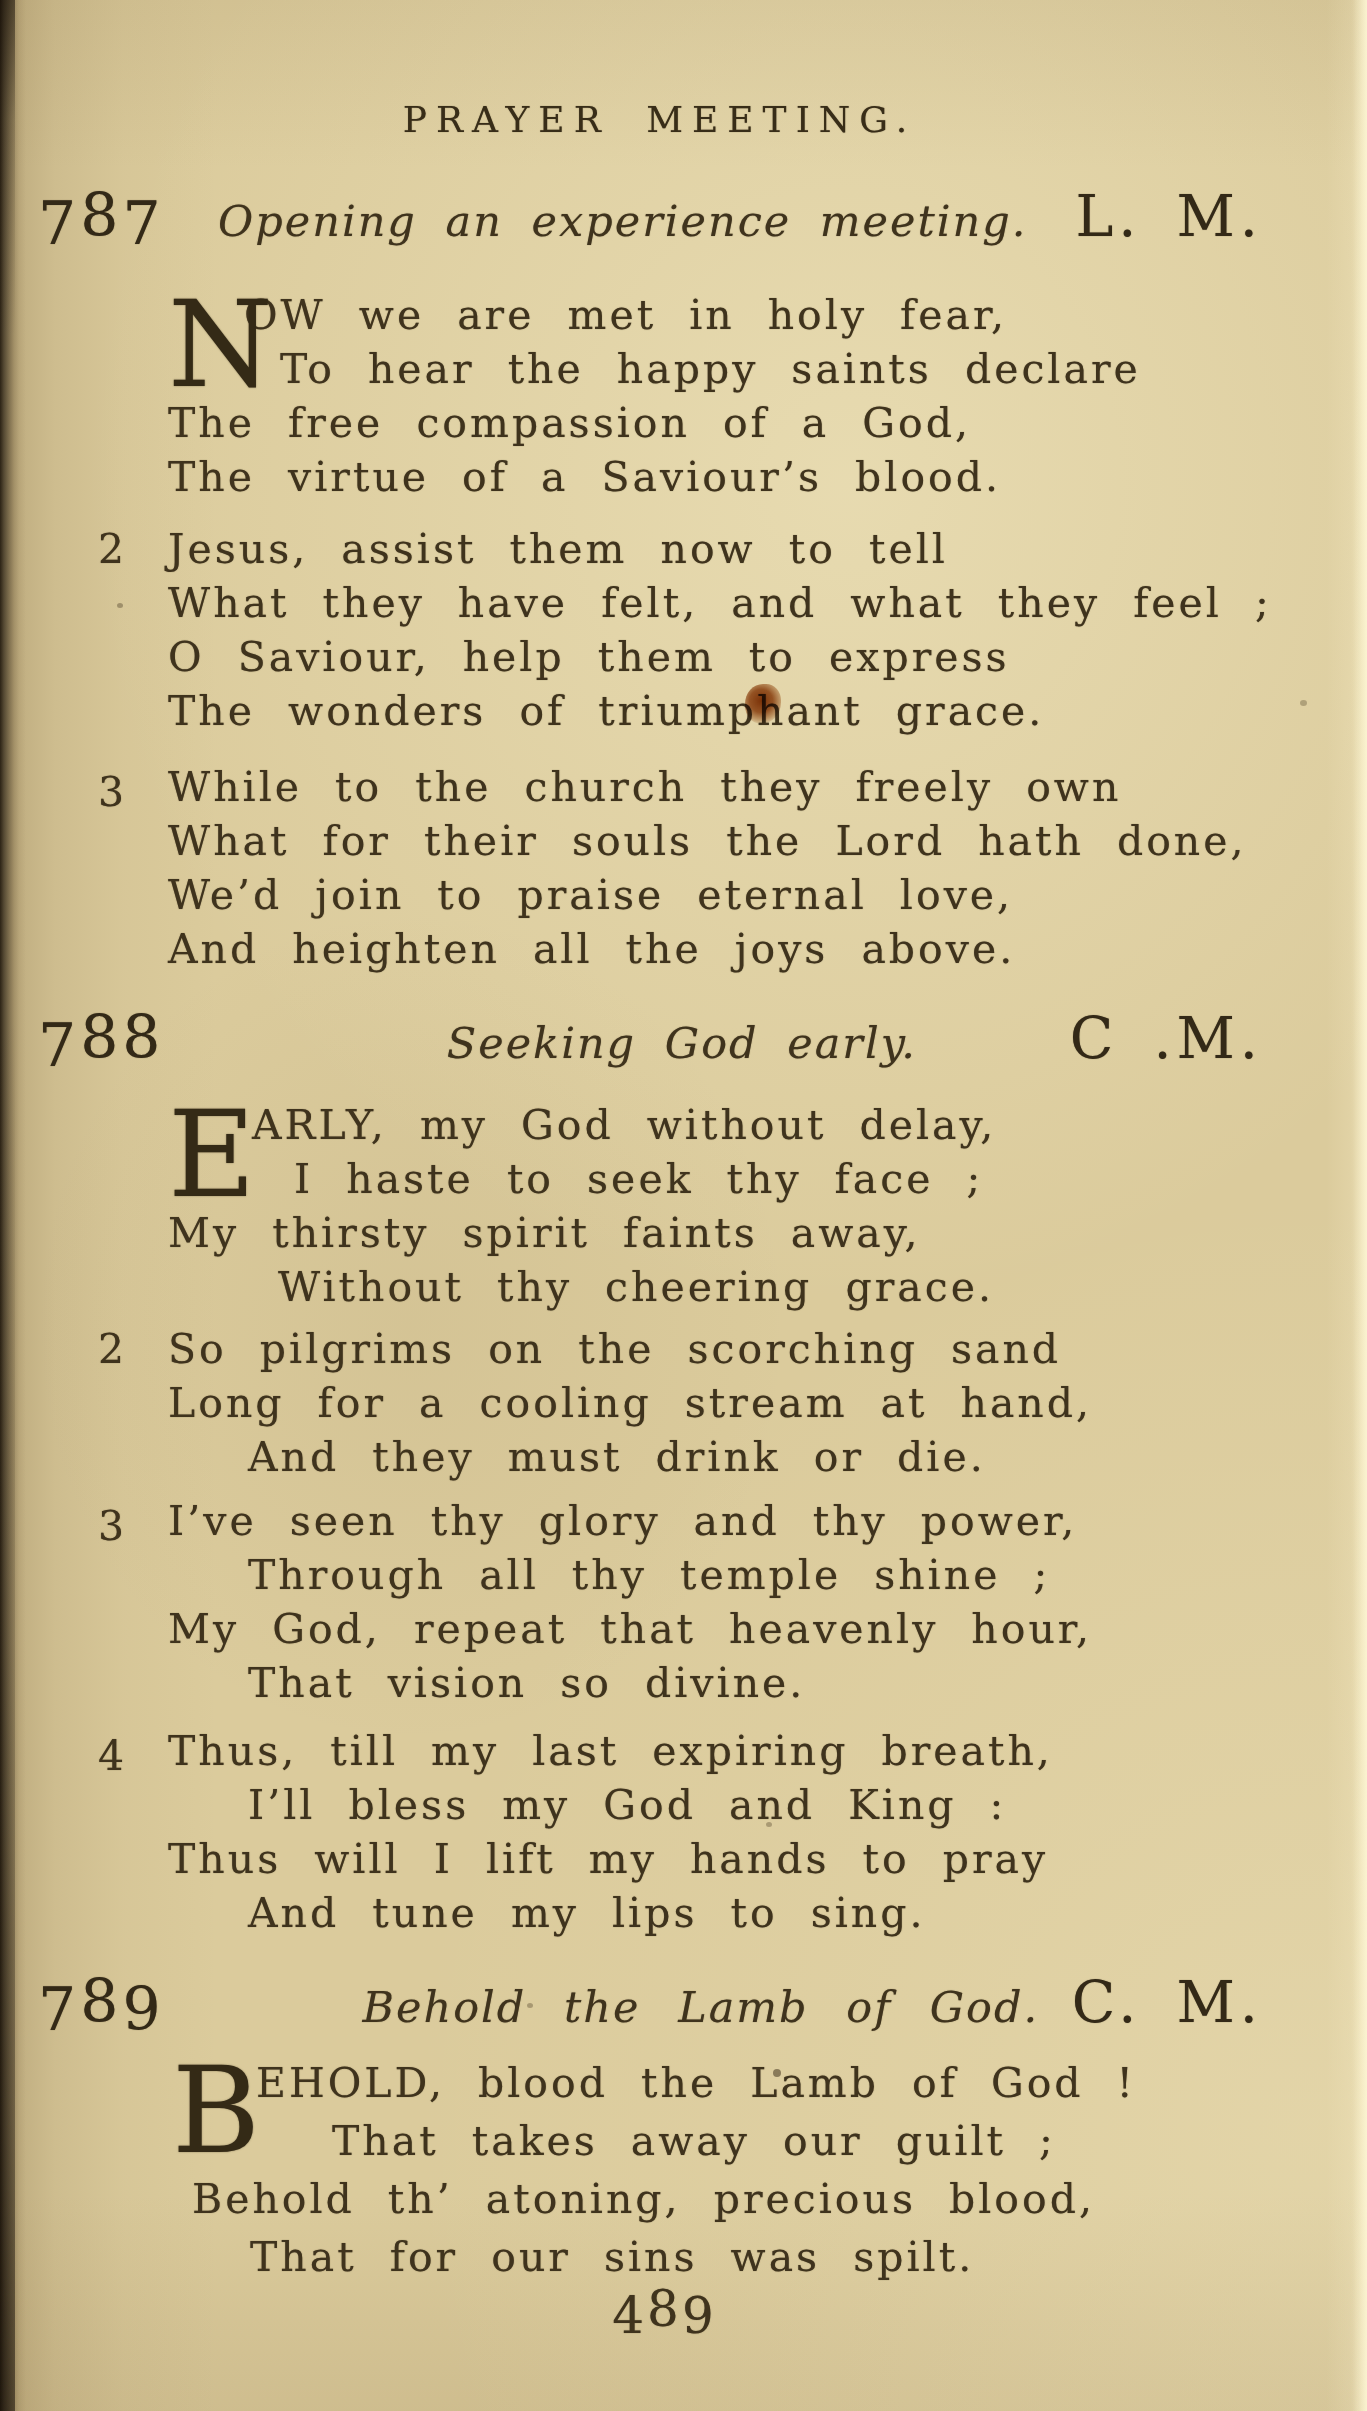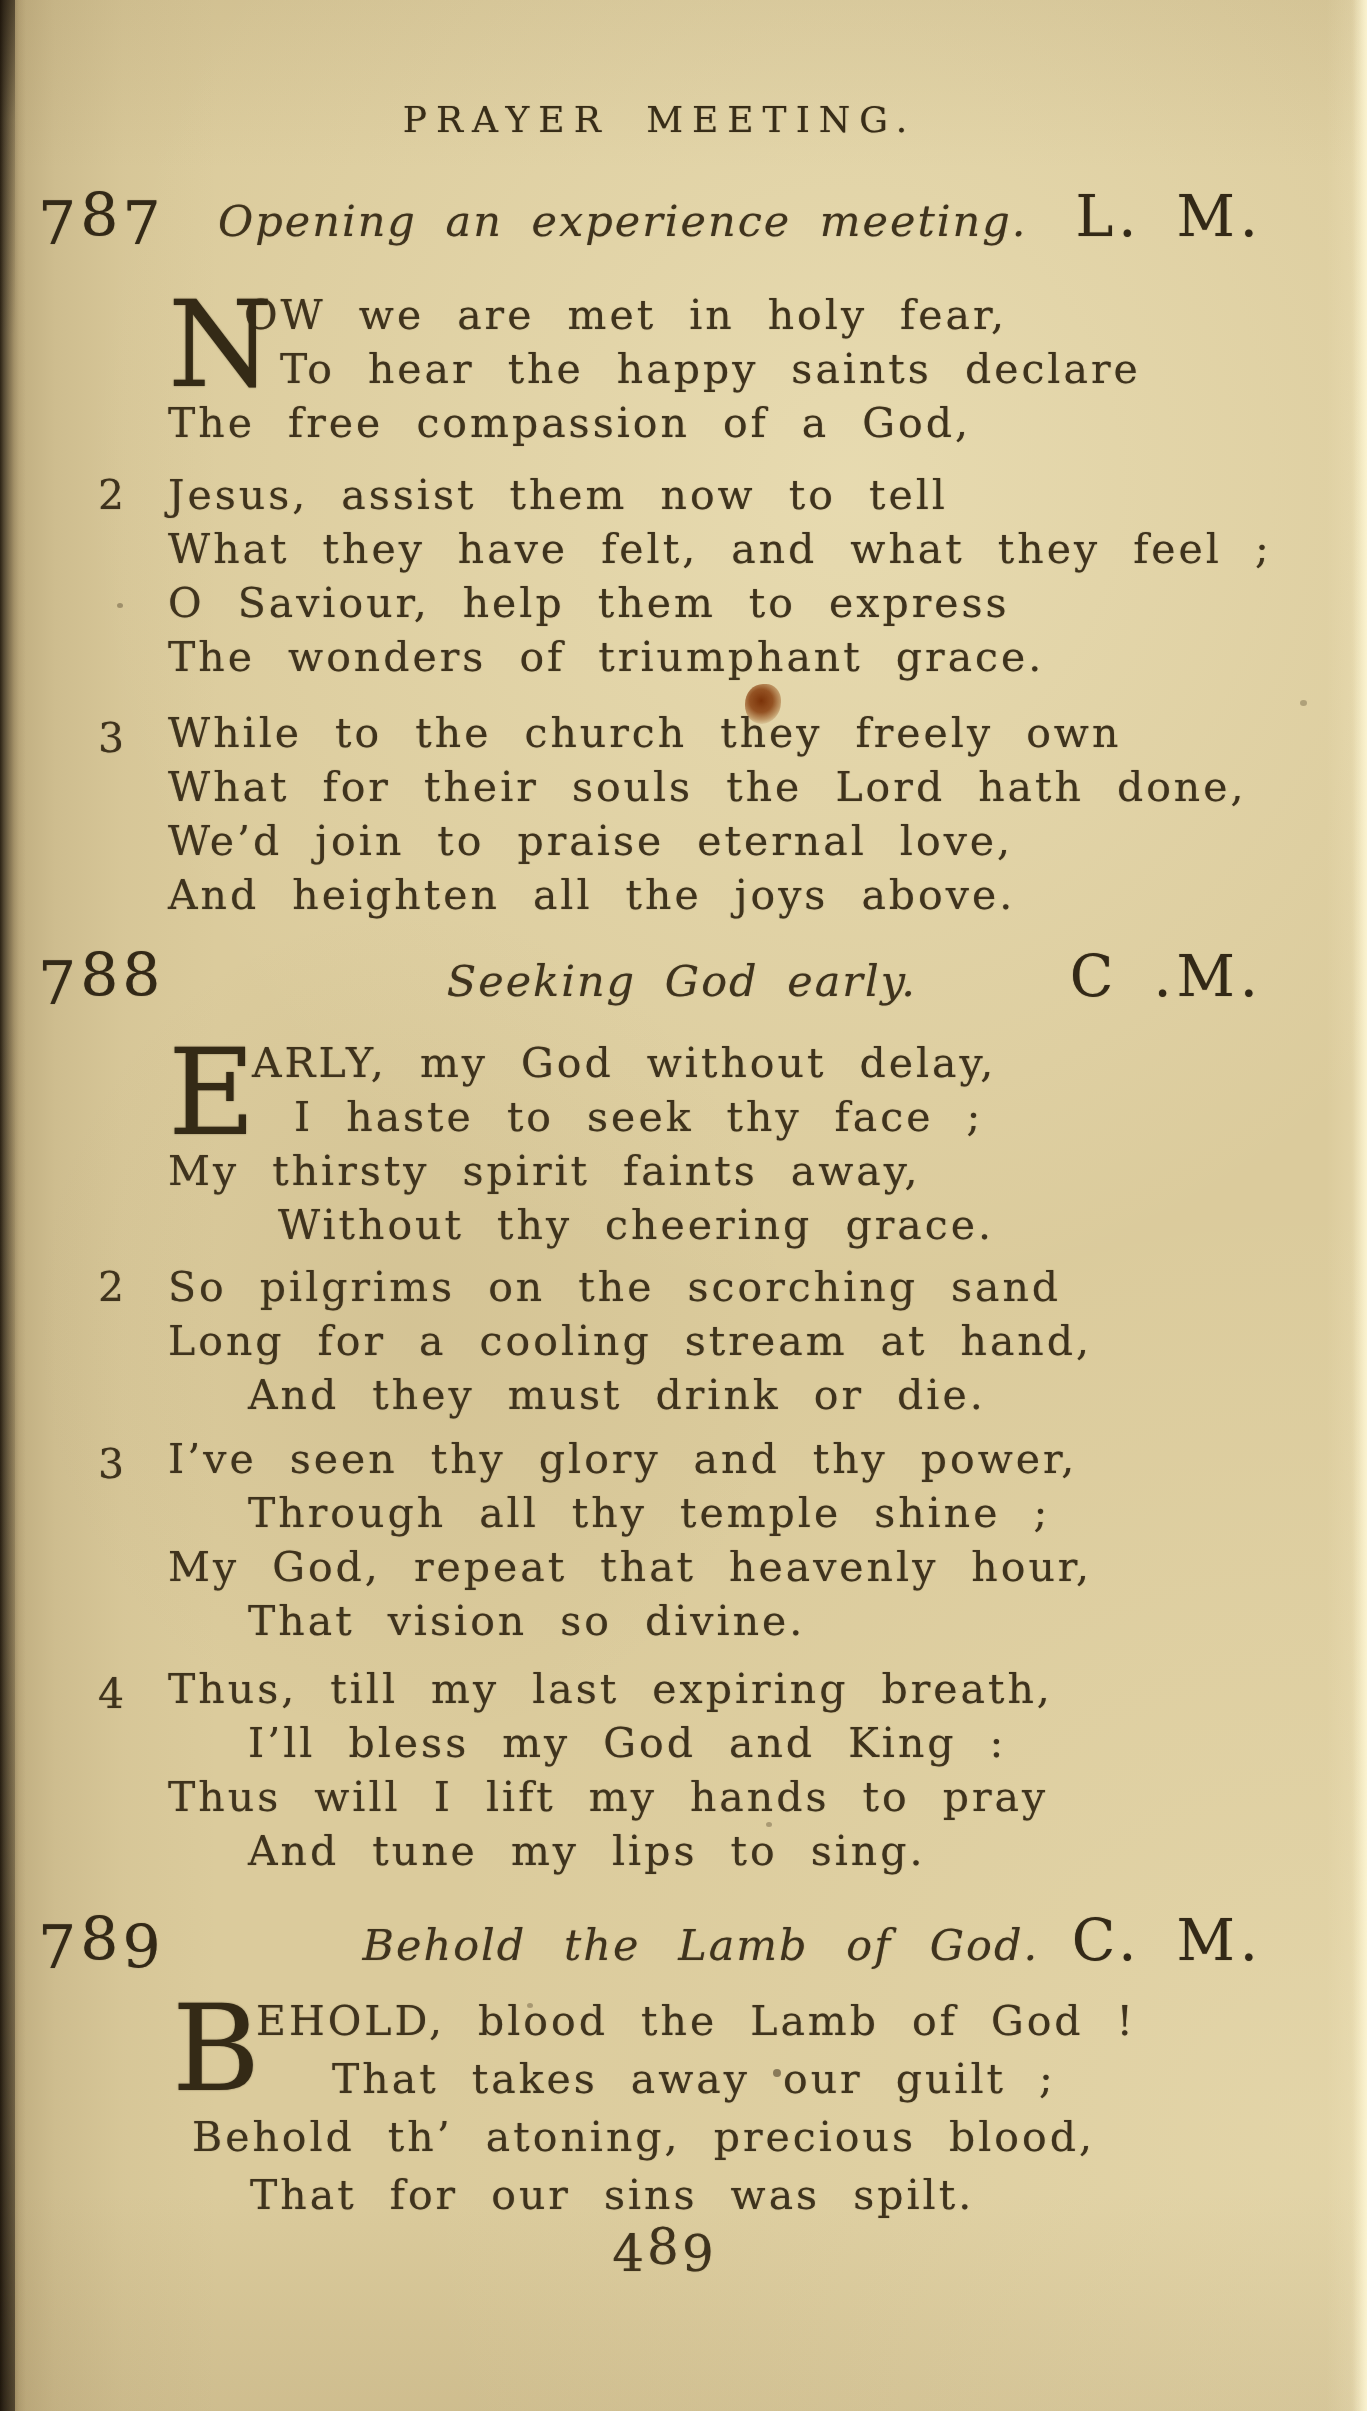--- a/index.html
+++ b/index.html
@@ -86,39 +86,40 @@
     <div class="hymn-head" style="margin-top:40px">
       <span class="num txt osf"><span class="d">7</span>8<span class="d">7</span></span>
       <span class="title txt" style="left:-40px">Opening an experience meeting.</span>
       <span class="meter txt">L. M.</span>
     </div>
     <div class="st" style="margin-top:40px">
       <span class="dropcap">N</span>
       <div class="ln txt" style="padding-left:76px">OW we are met in holy fear,</div>
       <div class="ln txt" style="padding-left:112px">To hear the happy saints declare</div>
       <div class="ln txt">The free compassion of a God,</div>
+      <div class="ln txt">The virtue of a Saviour’s blood.</div>
     </div>
     <div class="st" style="margin-top:18px">
       <span class="vnum txt osf">2</span>
       <div class="ln txt">Jesus, assist them now to tell</div>
       <div class="ln txt">What they have felt, and what they feel ;</div>
       <div class="ln txt">O Saviour, help them to express</div>
       <div class="ln txt">The wonders of triumphant grace.</div>
     </div>
     <div class="st" style="margin-top:22px">
       <span class="vnum txt osf"><span class="d">3</span></span>
       <div class="ln txt">While to the church they freely own</div>
       <div class="ln txt">What for their souls the Lord hath done,</div>
       <div class="ln txt">We’d join to praise eternal love,</div>
       <div class="ln txt">And heighten all the joys above.</div>
     </div>
   </section>
 
   <section>
-    <div class="hymn-head" style="margin-top:18px">
+    <div class="hymn-head" style="margin-top:26px">
       <span class="num txt osf"><span class="d">7</span>88</span>
       <span class="title txt" style="left:22px">Seeking God early.</span>
       <span class="meter txt">C .M.</span>
     </div>
     <div class="st" style="margin-top:28px">
       <span class="dropcap">E</span>
       <div class="ln txt" style="padding-left:84px">ARLY, my God without delay,</div>
       <div class="ln txt" style="padding-left:126px">I haste to seek thy face ;</div>
       <div class="ln txt">My thirsty spirit faints away,</div>
       <div class="ln txt" style="padding-left:110px">Without thy cheering grace.</div>

